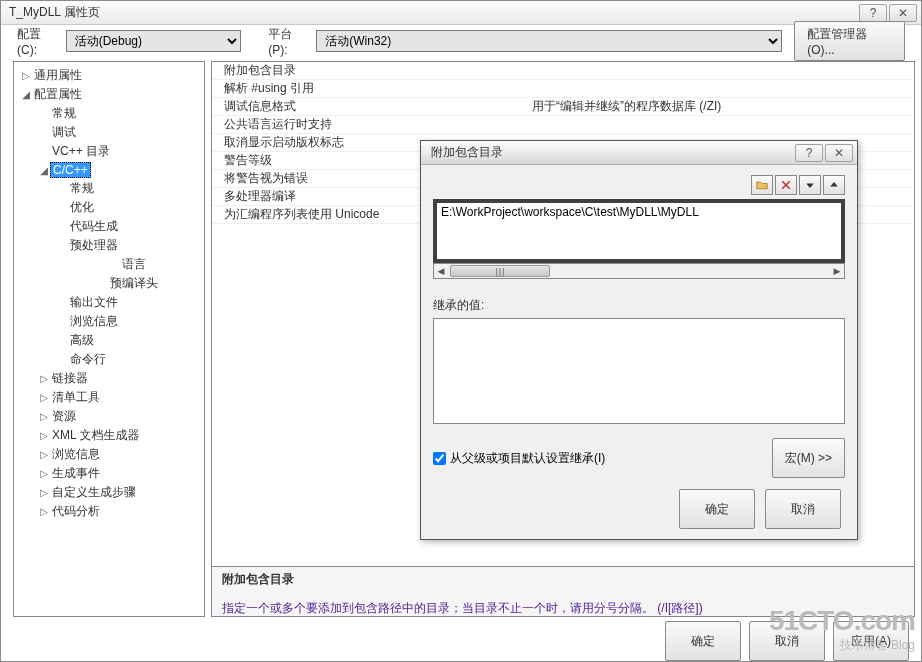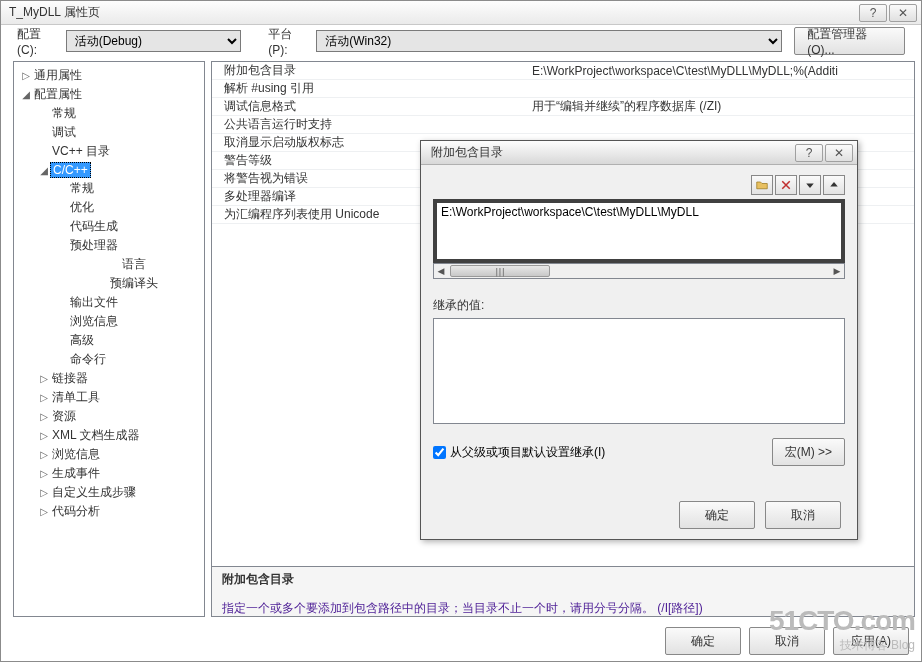--- a/index.html
+++ b/index.html
@@ -10,21 +10,21 @@
 .prop-titlebar { height: 24px; background: linear-gradient(#fdfdfd,#eaeaea); border-bottom: 1px solid #c8c8c8; display: flex; align-items: center; padding: 0 4px; }
 .prop-titlebar .title { flex: 1; padding-left: 4px; color: #333; }
 .win-btn { width: 28px; height: 18px; margin-left: 2px; border: 1px solid #a0a0a0; background: linear-gradient(#fafafa,#e0e0e0); display: flex; align-items: center; justify-content: center; border-radius: 2px; color: #555; font-size: 10px; }
 
 
 .prop-toolbar { height: 32px; display: flex; align-items: center; padding: 4px 16px; gap: 6px; }
 .prop-toolbar label { color: #333; }
 select.combo { height: 22px; border: 1px solid #7a7a7a; background: #e5e5e5; padding: 0 4px; }
 .combo.config { width: 180px; }
 .combo.platform { width: 480px; }
-.btn { height: 28px; padding: 0 12px; border: 1px solid #888; background: linear-gradient(#fafafa,#e2e2e2); border-radius: 2px; display: inline-flex; align-items: center; justify-content: center; color: #333; cursor: default; }
+.btn { height: 40px; padding: 0 12px; border: 1px solid #888; background: linear-gradient(#fafafa,#e2e2e2); border-radius: 2px; display: inline-flex; align-items: center; justify-content: center; color: #333; cursor: default; }
 
 
 .prop-body { position: absolute; left: 12px; top: 60px; right: 6px; bottom: 44px; display: flex; gap: 6px; }
 .tree-panel { width: 192px; border: 1px solid #828790; background: #fff; overflow: auto; padding: 4px 0; }
 .tree-item { display: flex; align-items: center; padding: 1px 4px 1px 0; cursor: default; color: #333; white-space: nowrap; }
 .tree-item .tw { display: inline-block; width: 12px; text-align: center; color: #666; font-size: 10px; }
 .tree-item.selected span.label { background: #3399ff; color: #fff; border: 1px dotted #000; padding: 0 2px; }
 .tree-item span.label { padding: 0 2px; }
 
 .right-panel { flex: 1; display: flex; flex-direction: column; }
@@ -190,21 +190,20 @@
         </div>
         <div class="tree-item" style="padding-left: 24px;">
           <span class="tw">▷</span>
           <span class="label">代码分析</span>
         </div>
       </div>
     <div class="right-panel">
       <div class="grid-area" id="grid">
           <div class="grid-row">
             <div class="gname">附加包含目录</div>
-            <div class="gval">E:\WorkProject\workspace\C\test\MyDLL\MyDLL;%(Additi</div>
           </div>
           <div class="grid-row">
             <div class="gname">解析 #using 引用</div>
             <div class="gval"></div>
           </div>
           <div class="grid-row">
             <div class="gname">调试信息格式</div>
             <div class="gval">用于“编辑并继续”的程序数据库 (/ZI)</div>
           </div>
           <div class="grid-row">

